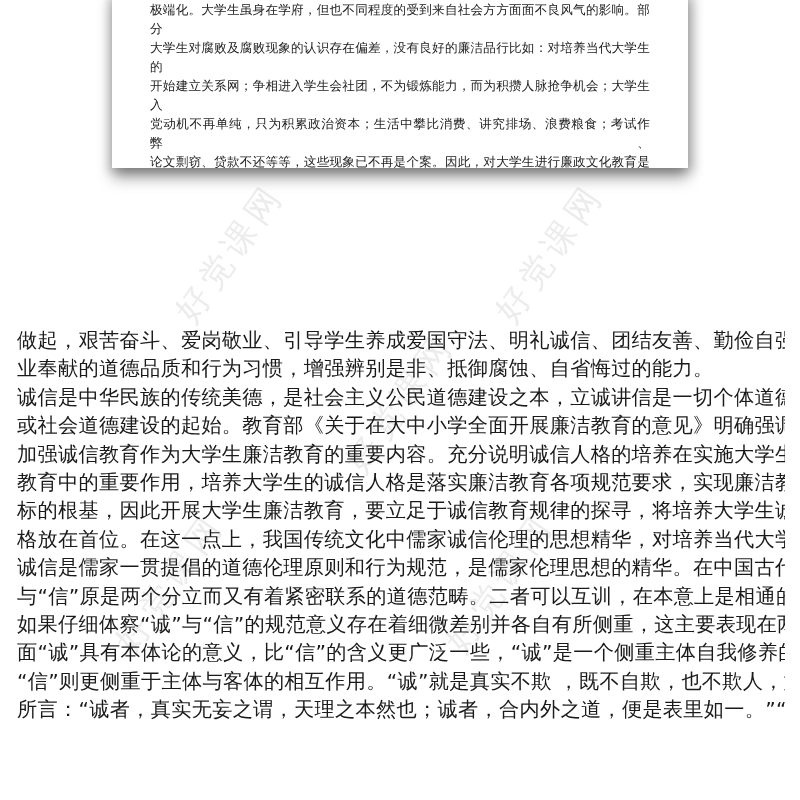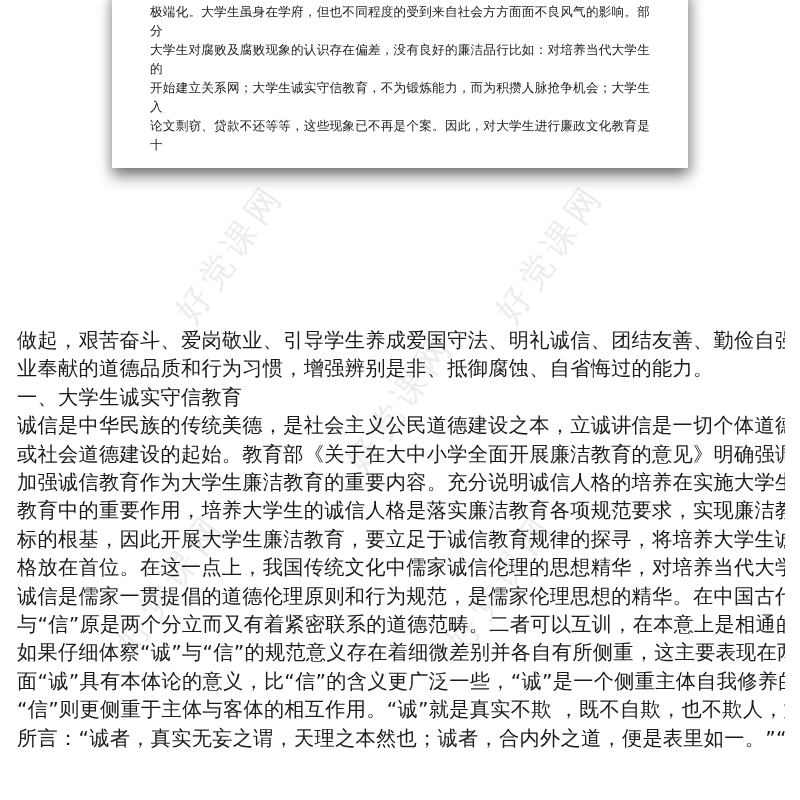--- a/index.html
+++ b/index.html
@@ -11,21 +11,21 @@
   }
   .card {
     position:absolute; left:112px; top:-10px; width:576px; height:178px;
     background:#ffffff;
     box-shadow: 0 10px 14px rgba(0,0,0,0.35), 6px 4px 10px rgba(0,0,0,0.18), -4px 4px 8px rgba(0,0,0,0.12);
     box-sizing:border-box; padding:12px 38px 0 38px;
     overflow:hidden;
   }
   .card p {
     margin:0; font-size:12.6px; line-height:19px; color:#222;
-    text-align:justify; text-align-last:justify; letter-spacing:0.2px;
+    text-align:justify; text-align-last:justify; letter-spacing:0.2px;font-family:Liberation Mono, monospace;
   }
   .watermark {
     position:absolute; color:rgba(200,200,200,0.35); font-size:34px;
     transform:rotate(-55deg); letter-spacing:6px; pointer-events:none; white-space:nowrap;
   }
   .main {
     position:absolute; left:17px; top:326px; width:768px;
   }
   .main p {
     margin:0; font-size:20.2px; line-height:28.4px; color:#1a1a1a;
@@ -39,29 +39,29 @@
 
 <div class="watermark" style="left:150px;top:230px;">好党课网</div>
 <div class="watermark" style="left:470px;top:230px;">好党课网</div>
 <div class="watermark" style="left:320px;top:380px;">好党课网</div>
 <div class="watermark" style="left:90px;top:560px;">好党课网</div>
 <div class="watermark" style="left:420px;top:560px;">好党课网</div>
 
 <div class="card">
   <p>极端化。大学生虽身在学府，但也不同程度的受到来自社会方方面面不良风气的影响。部分</p>
   <p>大学生对腐败及腐败现象的认识存在偏差，没有良好的廉洁品行比如：对培养当代大学生的</p>
-  <p>开始建立关系网；大学生诚实守信教育，不为锻炼能力，而为积攒人脉抢争机会；大学生入</p>
+  <p>开始建立关系网；争相进入学生会社团，不为锻炼能力，而为积攒人脉抢争机会；大学生入</p>
+  <p>党动机不再单纯，只为积累政治资本；生活中攀比消费、讲究排场、浪费粮食；考试作弊、</p>
   <p>论文剽窃、贷款不还等等，这些现象已不再是个案。因此，对大学生进行廉政文化教育是十</p>
 
 </div>
 
 <div class="main">
   <p>做起，艰苦奋斗、爱岗敬业、引导学生养成爱国守法、明礼诚信、团结友善、勤俭自强、敬</p>
   <p class="short">业奉献的道德品质和行为习惯，增强辨别是非、抵御腐蚀、自省悔过的能力。</p>
-  <p class="short">一、大学生诚实守信教育</p>
   <p>诚信是中华民族的传统美德，是社会主义公民道德建设之本，立诚讲信是一切个体道德修养</p>
   <p>或社会道德建设的起始。教育部《关于在大中小学全面开展廉洁教育的意见》明确强调要把</p>
   <p>加强诚信教育作为大学生廉洁教育的重要内容。充分说明诚信人格的培养在实施大学生廉洁</p>
   <p>教育中的重要作用，培养大学生的诚信人格是落实廉洁教育各项规范要求，实现廉洁教育目</p>
   <p>标的根基，因此开展大学生廉洁教育，要立足于诚信教育规律的探寻，将培养大学生诚信人</p>
   <p>格放在首位。在这一点上，我国传统文化中儒家诚信伦理的思想精华，对培养当代大学生的</p>
   <p>诚信是儒家一贯提倡的道德伦理原则和行为规范，是儒家伦理思想的精华。在中国古代“诚”</p>
   <p>与“信”原是两个分立而又有着紧密联系的道德范畴。二者可以互训，在本意上是相通的，但</p>
   <p>如果仔细体察“诚”与“信”的规范意义存在着细微差别并各自有所侧重，这主要表现在两个方</p>
   <p>面“诚”具有本体论的意义，比“信”的含义更广泛一些，“诚”是一个侧重主体自我修养的概念，</p>

